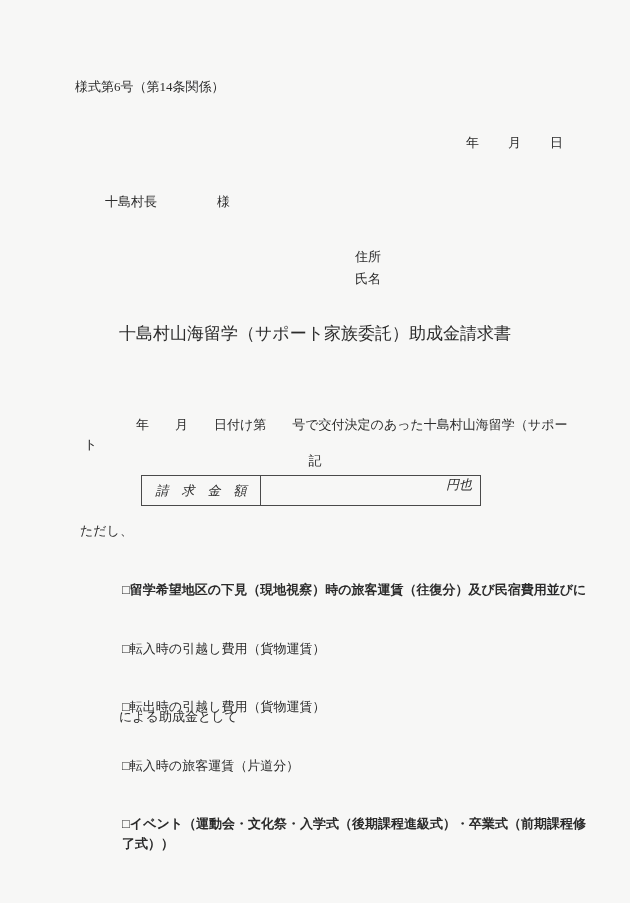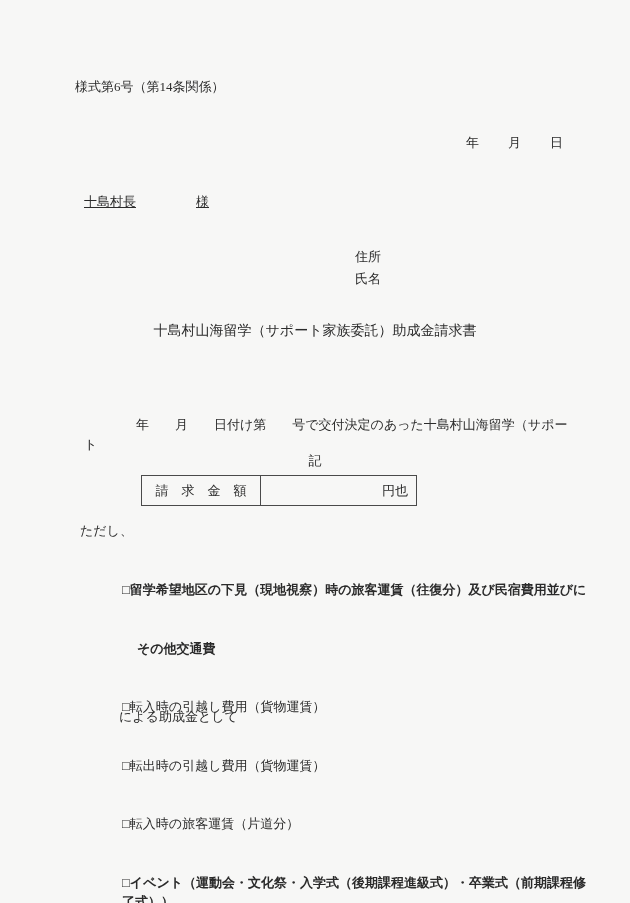--- a/index.html
+++ b/index.html
@@ -19,35 +19,36 @@
   .center { left: 0; right: 0; text-align: center; }
 
   .date-line { display: flex; gap: 29px; }
   .addressee-line { display: flex; gap: 60px; }
 
   .body-par { width: 496px; line-height: 19.5px; }
 
   .amount-table {
     position: absolute;
     left: 141px; top: 475px;
-    width: 276px; height: 31px;
+    width: 340px; height: 31px;
     border: 1px solid #4a4a4a;
     display: flex;
     box-sizing: border-box;
     background: transparent;
+    font-style: italic;
   }
   .amount-label-cell {
     width: 119px;
     border-right: 1px solid #4a4a4a;
     display: flex; align-items: center; justify-content: center;
     box-sizing: border-box;
   }
   .amount-value-cell {
     flex: 1;
-    display: flex; align-items: center; justify-content: flex-end;
+    display: flex; align-items: flex-start; justify-content: flex-end;
     padding-right: 8px;
     box-sizing: border-box;
   }
 
   .expense-list { line-height: 19.5px; }
   .expense-line { min-height: 19.5px; }
   .expense-line.cont { padding-left: 15px; }
 </style>
 </head>
 <body>
@@ -55,48 +56,47 @@
 <div class="page">
 
   <div class="abs" style="left:75px; top:78px;">様式第6号（第14条関係）</div>
 
   <div class="abs date-line" style="top:134px; right:67px;">
     <span>年</span>
     <span>月</span>
     <span>日</span>
   </div>
 
-  <div class="abs addressee-line" style="left:84px; top:193px;text-decoration:underline;">
+  <div class="abs addressee-line" style="left:105px; top:193px;">
     <span>十島村長</span>
     <span>様</span>
   </div>
 
   <div class="abs" style="left:355px; top:248px;">住所</div>
   <div class="abs" style="left:355px; top:270px;">氏名</div>
 
-  <div class="abs center" style="top:322px; font-size:14px;">十島村山海留学（サポート家族委託）助成金請求書</div>
+  <div class="abs center" style="top:322px; font-size:17px;">十島村山海留学（サポート家族委託）助成金請求書</div>
 
   <div class="abs body-par" style="left:84px; top:376px;">
     <div>　　　　年　　月　　日付け第　　号で交付決定のあった十島村山海留学（サポート</div>
   </div>
 
   <div class="abs center" style="top:452px;">記</div>
 
   <div class="amount-table">
     <div class="amount-label-cell">請　求　金　額</div>
     <div class="amount-value-cell">
       <span>円也</span>
     </div>
   </div>
 
   <div class="abs" style="left:80px; top:522px;">ただし、</div>
 
   <div class="abs expense-list" style="left:122px; top:541px; width:470px;">
     <div class="expense-line gothic-bold">□留学希望地区の下見（現地視察）時の旅客運賃（往復分）及び民宿費用並びに</div>
-    <div class="expense-line gothic-bold cont">その他交通費</div>
     <div class="expense-line">□転入時の引越し費用（貨物運賃）</div>
     <div class="expense-line">□転出時の引越し費用（貨物運賃）</div>
     <div class="expense-line">□転入時の旅客運賃（片道分）</div>
     <div class="expense-line gothic-bold">□イベント（運動会・文化祭・入学式（後期課程進級式）・卒業式（前期課程修了式））</div>
     
     
   </div>
 
   <div class="abs" style="left:119px; top:708px;">による助成金として</div>
 

